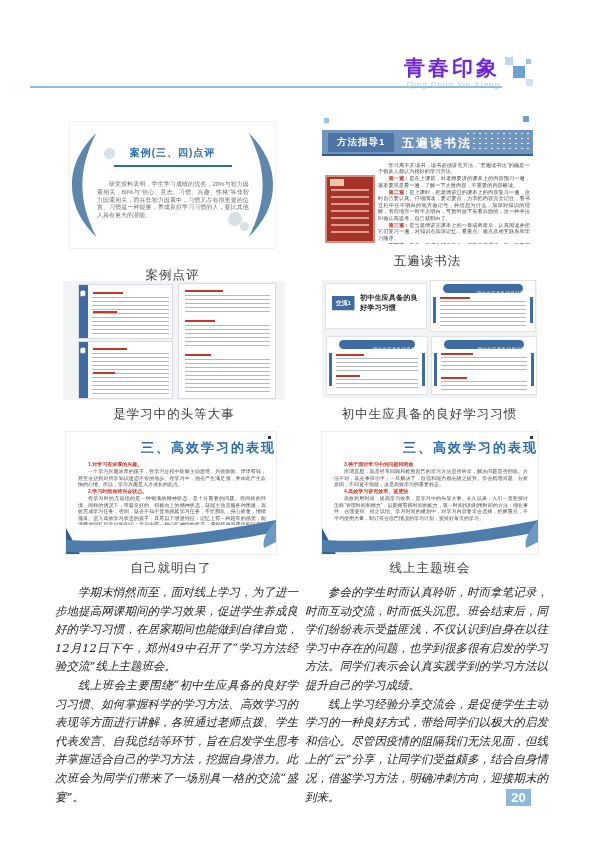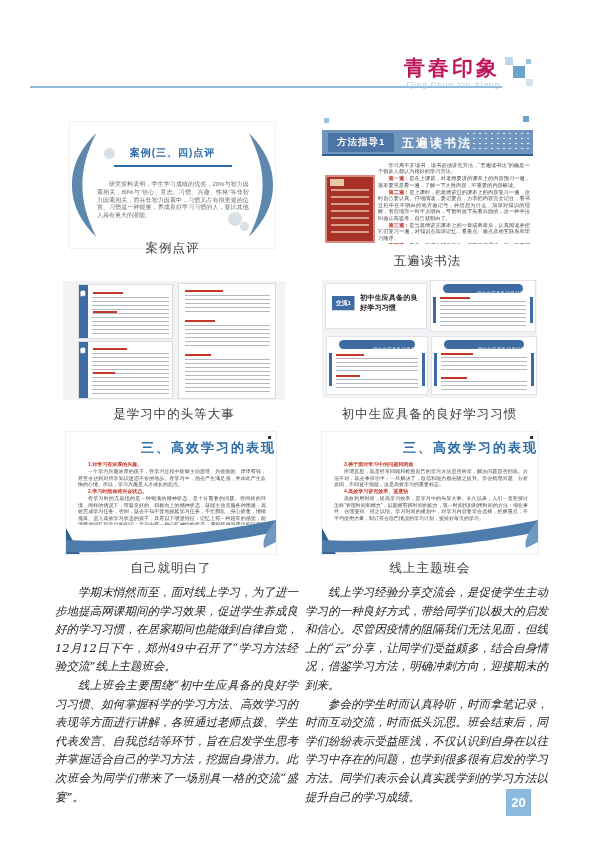--- a/index.html
+++ b/index.html
@@ -2,21 +2,21 @@
 <html><head>
 <meta charset="utf-8">
 <style>
   html,body{margin:0;padding:0;background:#e9e9e9;}
   .page{position:relative;width:600px;height:849px;background:#ffffff;overflow:hidden;
         font-family:"Liberation Sans",sans-serif;margin:0 auto;}
 
   
   .header-line{position:absolute;left:30px;top:86px;width:472px;height:2px;background:#8fbcdd;}
   .brand{position:absolute;top:57px;left:300px;width:200px;text-align:right;}
-  .brand-title{color:#be185d;font-size:21px;font-weight:bold;letter-spacing:3px;line-height:1;}
+  .brand-title{color:#6d28d9;font-size:21px;font-weight:bold;letter-spacing:3px;line-height:1;}
   .brand-pinyin{color:#a9cbe5;font-size:8px;margin-top:2px;letter-spacing:1px;}
   .px{position:absolute;}
 
   
   .fig-caption{position:absolute;text-align:center;font-size:12.5px;color:#3a3a3a;letter-spacing:1px;}
 
   
   .micro-clip{position:absolute;overflow:hidden;}
   .micro{font-size:10px;line-height:1.3;color:#4a4a4a;text-align:justify;transform-origin:0 0;}
   .micro p{margin:0 0 1px 0;text-indent:2em;}
@@ -72,21 +72,21 @@
   .c56-bullet{position:absolute;top:4px;right:5px;width:3px;height:3px;background:#333;}
 
   
   .article-col{position:absolute;top:583px;width:243px;font-family:"DejaVu Serif","Liberation Serif",serif;
                font-style:italic;font-size:11.5px;line-height:18.6px;color:#1c1c1c;text-align:justify;}
   .article-col p{margin:0;text-indent:2em;}
   .col-left{left:55px;}
   .col-right{left:305px;}
 
   
-  .pagenum{position:absolute;left:506px;top:789px;width:25px;height:27px;background:#8cbadf;color:#ffffff;
+  .pagenum{position:absolute;left:506px;top:789px;width:25px;height:17px;background:#8cbadf;color:#ffffff;
            font-size:13px;font-weight:bold;display:flex;align-items:center;justify-content:center;}
 </style>
 </head>
 <body>
 
 <div class="page">
 
   <div class="header-line"></div>
   <div class="brand">
     <div class="brand-title">青春印象</div>
@@ -110,21 +110,21 @@
     <div class="c1-dot" style="left:158px;top:90px;width:14px;height:14px;"></div>
     <div class="c1-dot" style="left:170px;top:100px;width:9px;height:9px;"></div>
     <div class="c1-title">案例(三、四)点评</div>
     <div class="c1-rule"></div>
     <div class="micro-clip" style="left:27px;top:58px;width:152px;height:52px;">
       <div class="micro" style="transform:scale(0.6);width:253px;color:#6b6b6b;">
         <p>研究资料表明，学生学习成绩的优劣，20%与智力因素相关，80%与“信心、意志、习惯、兴趣、性格”等非智力因素相关，而在非智力因素中，习惯又占有很重要的位置。习惯是一种能量，养成良好学习习惯的人，要比其他人具有更大的潜能。</p>
       </div>
     </div>
   </div>
-  <div class="fig-caption" style="left:70px;top:240px;width:205px;">案例点评</div>
+  <div class="fig-caption" style="left:70px;top:267px;width:205px;">案例点评</div>
 
   <div class="c2">
     <div class="px" style="left:2px;top:2px;width:5px;height:5px;background:#9cc4e0;"></div>
     <div class="px" style="right:4px;top:0px;width:6px;height:6px;background:#6ba3cd;"></div>
     <div class="c2-bar"></div>
     <div class="c2-dots"></div>
     <div class="c2-badge">方法指导1</div>
     <div class="c2-title">五遍读书法</div>
     <div class="c2-poster">
       <div class="ttl"></div>
@@ -240,19 +240,19 @@
       <path d="M216,2 C206,14 202,22 204,30 L216,24 Z" fill="#6d99c2"></path>
     </svg>
   </div>
   <div class="fig-caption" style="left:322px;top:560px;width:216px;">线上主题班会</div>
 
   <div class="article-col col-left">
     <p>学期末悄然而至，面对线上学习，为了进一步地提高网课期间的学习效果，促进学生养成良好的学习习惯，在居家期间也能做到自律自觉，12月12日下午，郑州49中召开了“学习方法经验交流”线上主题班会。</p>
     <p>线上班会主要围绕“初中生应具备的良好学习习惯、如何掌握科学的学习方法、高效学习的表现等方面进行讲解，各班通过老师点拨、学生代表发言、自我总结等环节，旨在启发学生思考并掌握适合自己的学习方法，挖掘自身潜力。此次班会为同学们带来了一场别具一格的交流“盛宴”。</p>
   </div>
   <div class="article-col col-right">
+    <p>参会的学生时而认真聆听，时而拿笔记录，时而互动交流，时而低头沉思。班会结束后，同学们纷纷表示受益匪浅，不仅认识到自身在以往学习中存在的问题，也学到很多很有启发的学习方法。同学们表示会认真实践学到的学习方法以提升自己的学习成绩。</p>
     <p>线上学习经验分享交流会，是促使学生主动学习的一种良好方式，带给同学们以极大的启发和信心。尽管因疫情的阻隔我们无法见面，但线上的“云”分享，让同学们受益颇多，结合自身情况，借鉴学习方法，明确冲刺方向，迎接期末的到来。</p>
-    <p>参会的学生时而认真聆听，时而拿笔记录，时而互动交流，时而低头沉思。班会结束后，同学们纷纷表示受益匪浅，不仅认识到自身在以往学习中存在的问题，也学到很多很有启发的学习方法。同学们表示会认真实践学到的学习方法以提升自己的学习成绩。</p>
   </div>
 
   <div class="pagenum">20</div>
 
 </div>
 
 </body></html>

